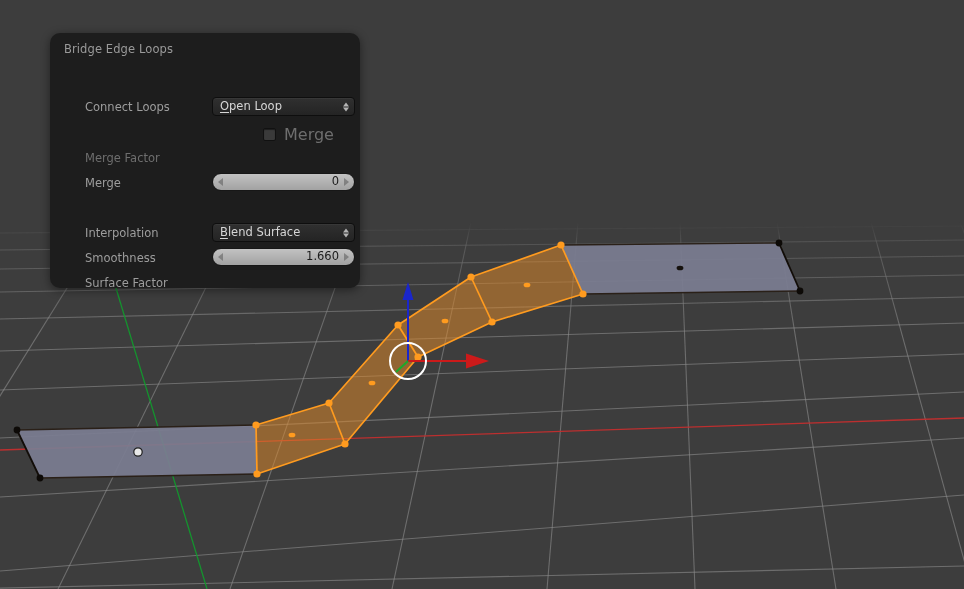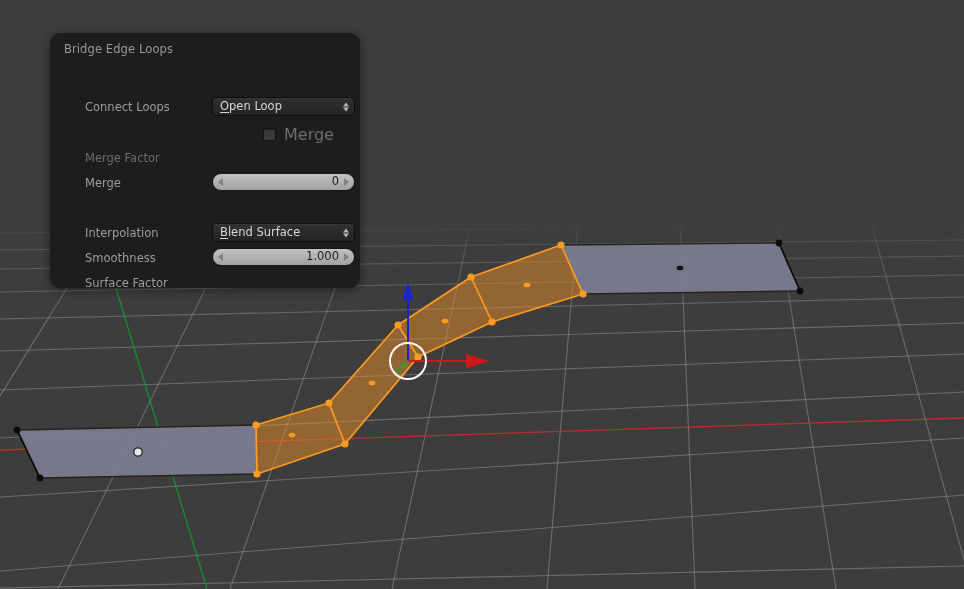--- a/index.html
+++ b/index.html
@@ -262,21 +262,21 @@
             </span>
         </div>
       </div>
     </div>
 
     <div class="row" style="top:215px">
       <div class="row-label">Smoothness</div>
       <div class="ctl" style="top:0">
         <div class="slider">
           <span class="sl-arrow l"></span>
-          <span class="sl-val">1.000</span>
+          <span class="sl-val">1.660</span>
           <span class="sl-arrow r"></span>
         </div>
       </div>
     </div>
 
     <div class="row" style="top:240px">
       <div class="row-label">Surface Factor</div>
     </div>
 
   </div>

